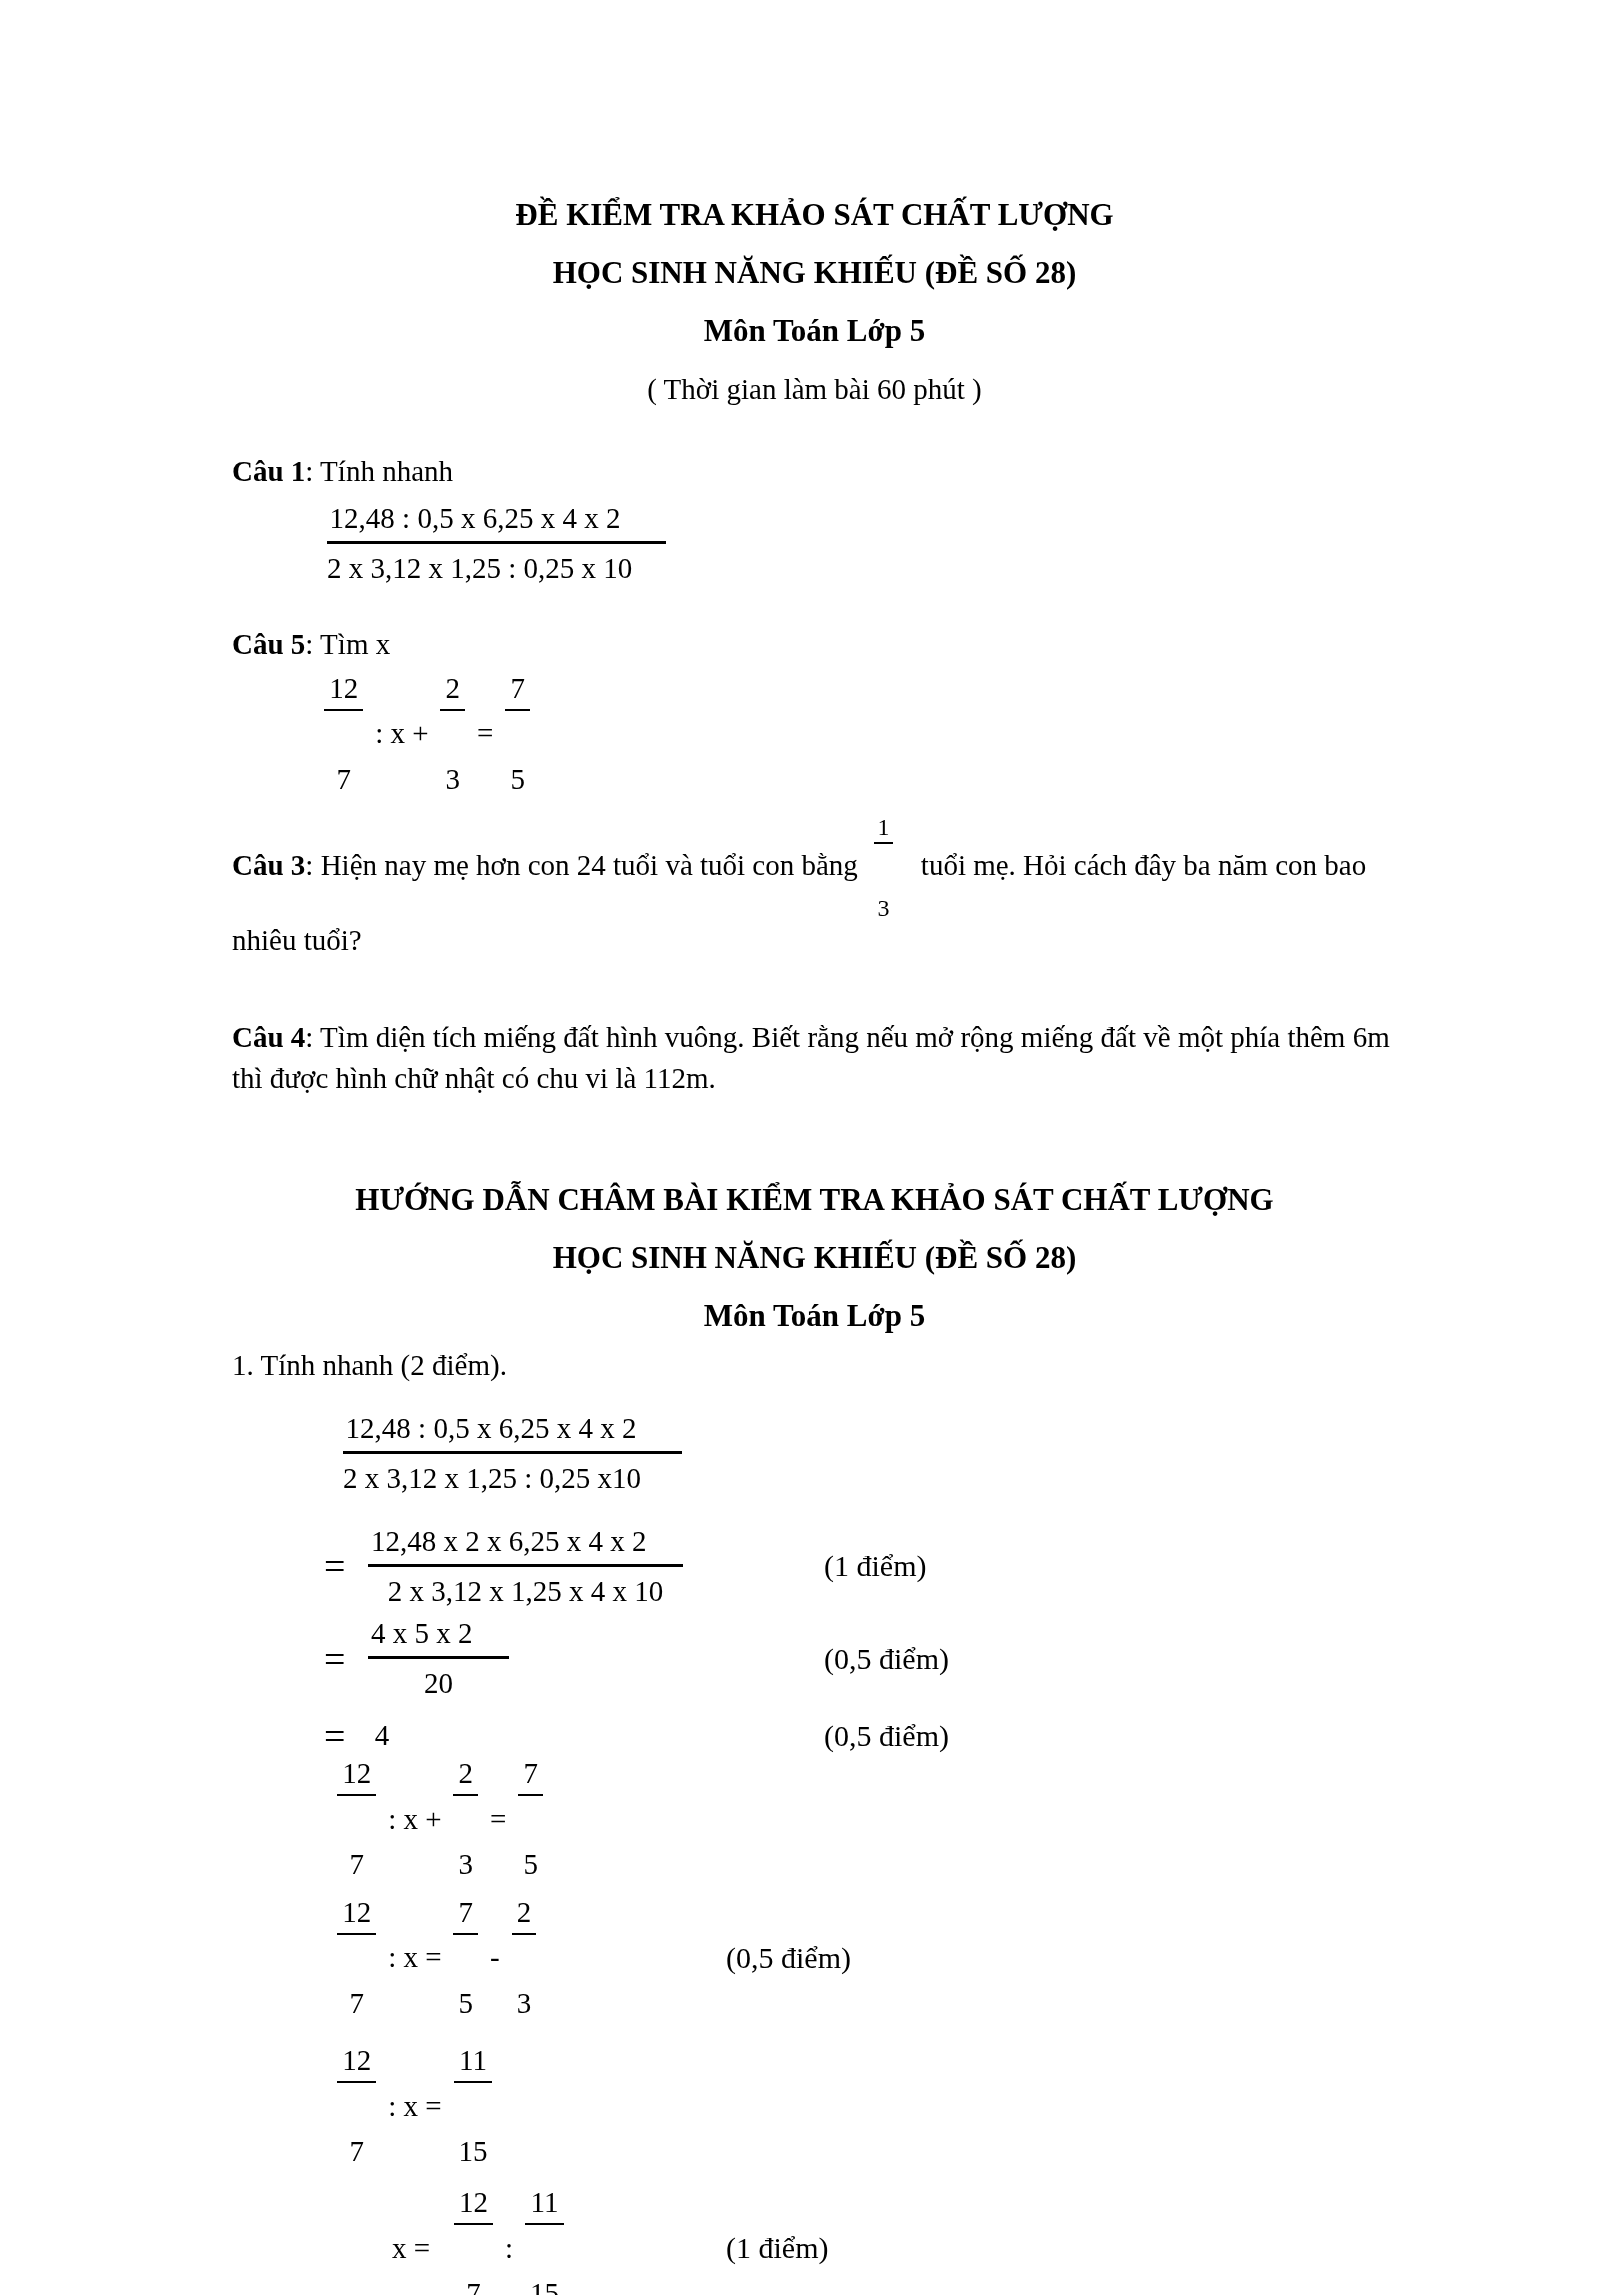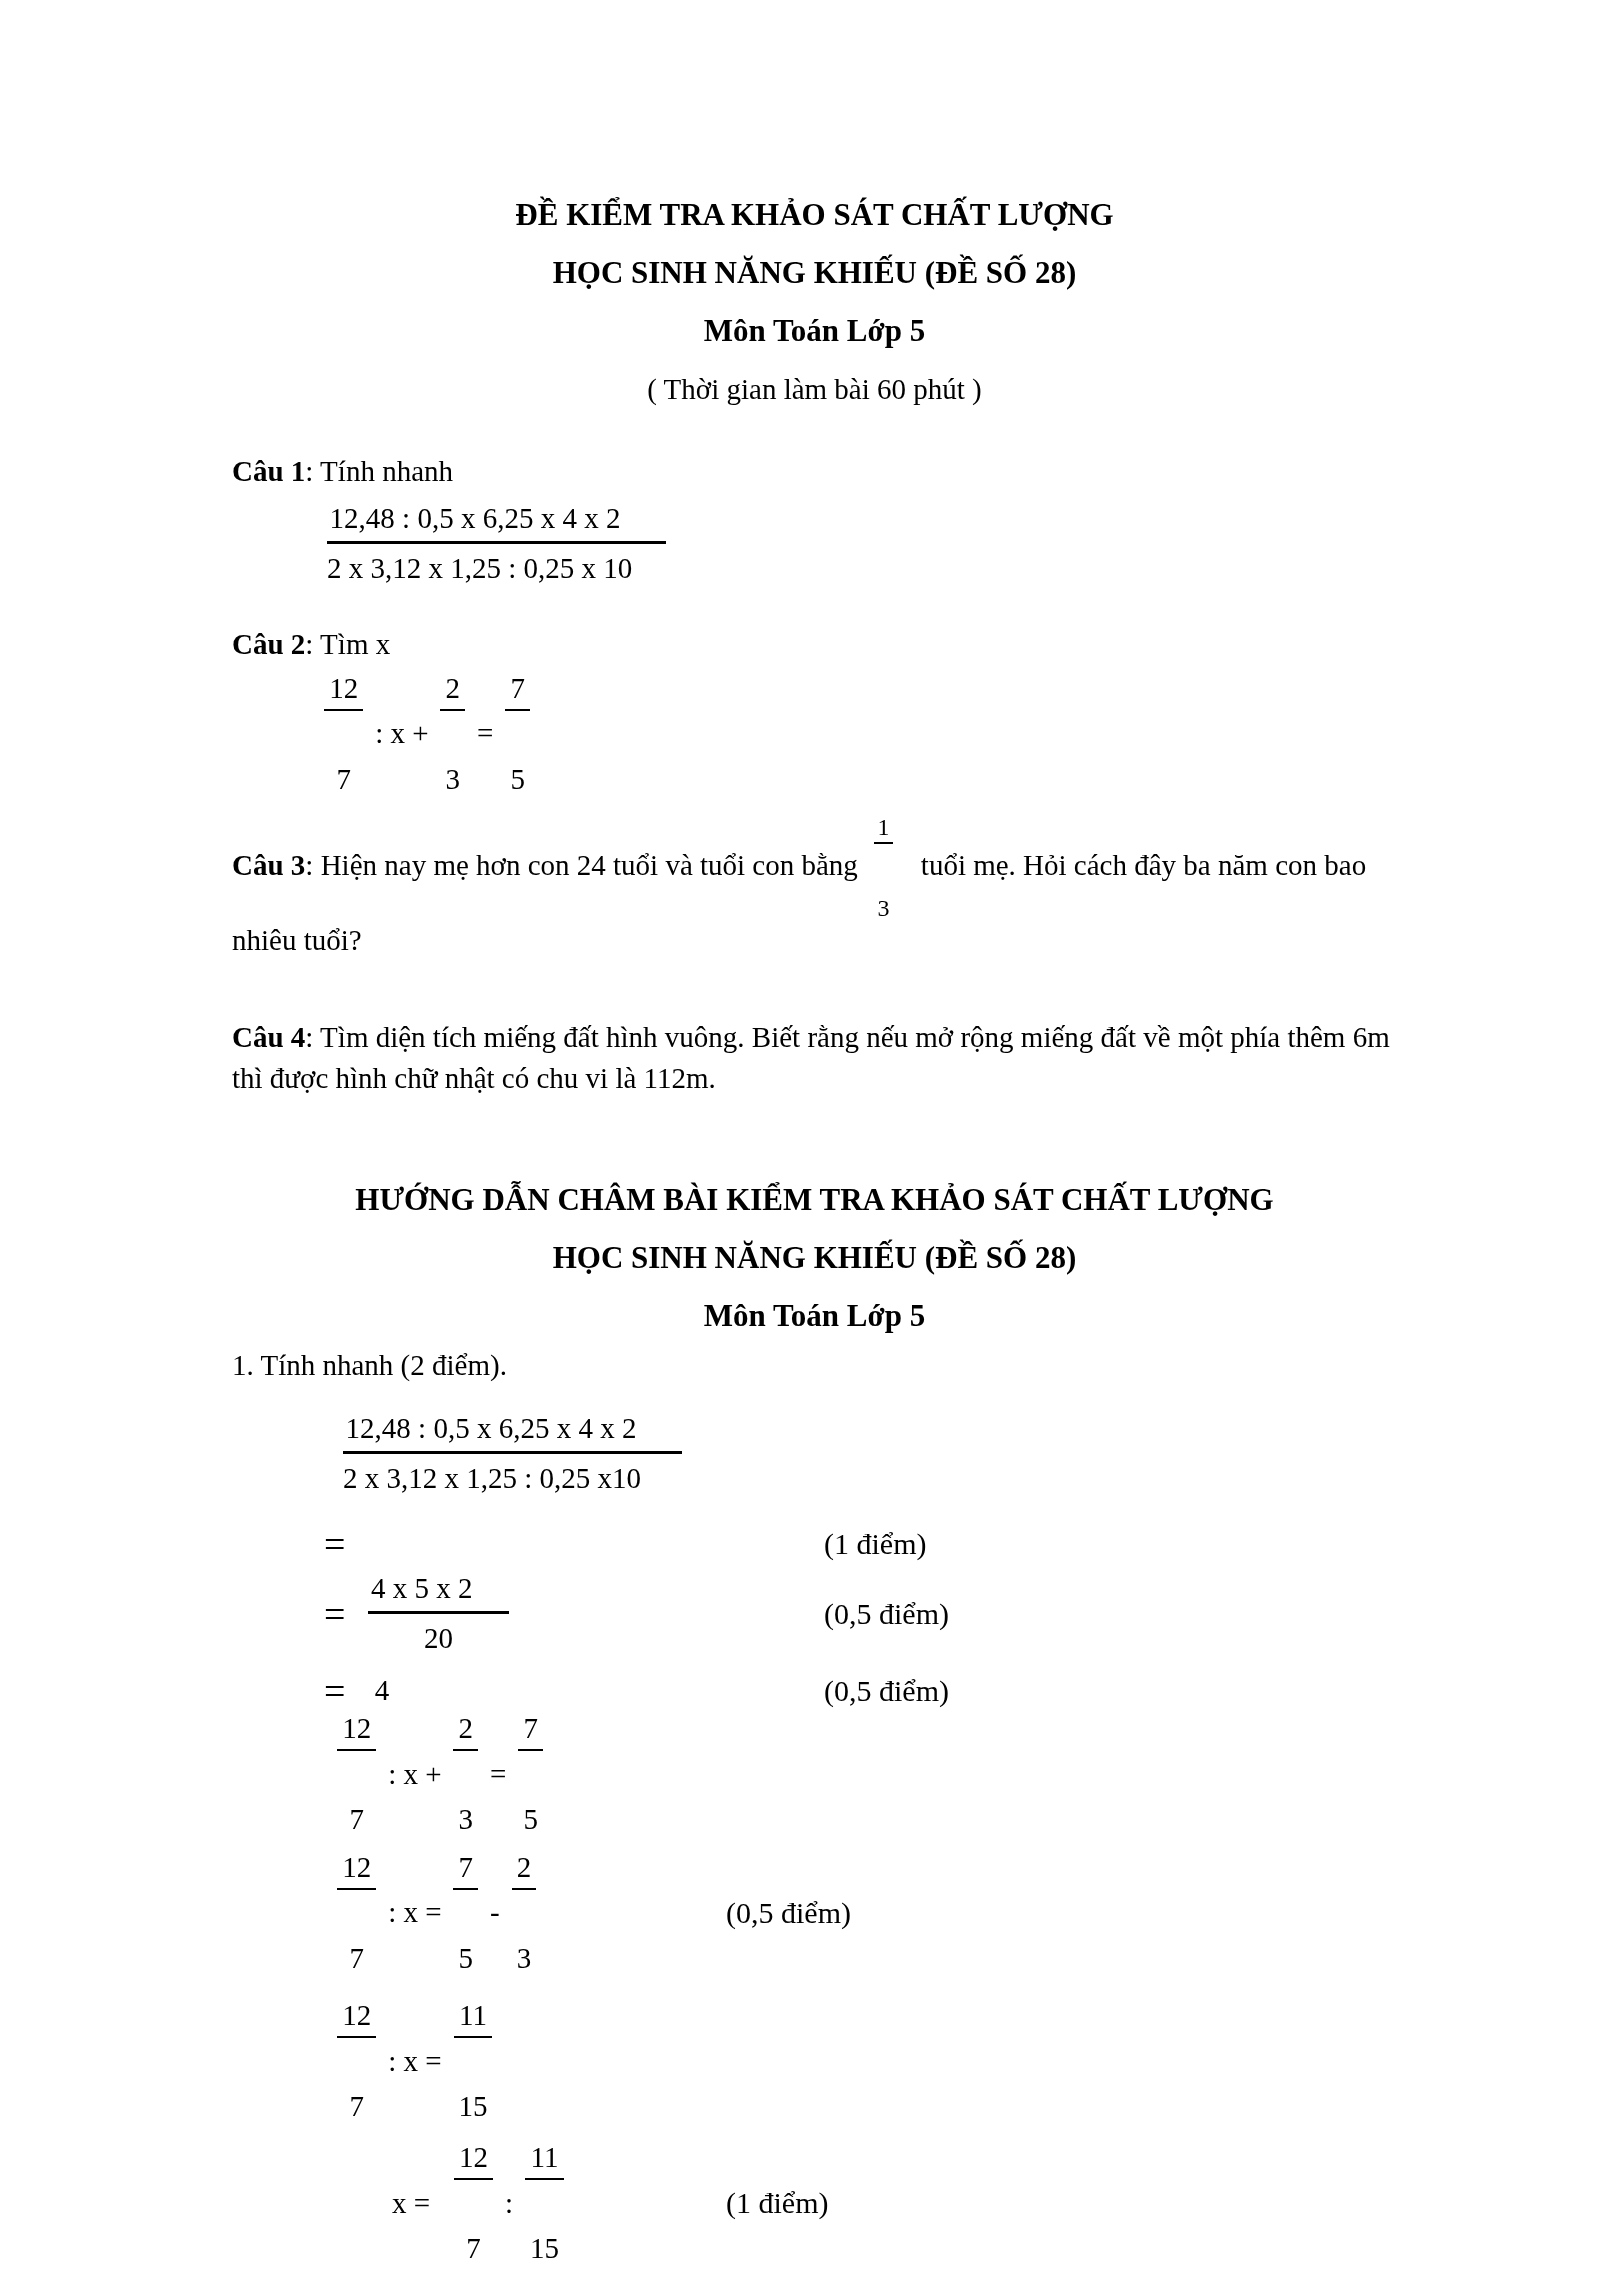--- a/index.html
+++ b/index.html
@@ -78,21 +78,21 @@
     </div>
 
     
     <p class="para mt50"><span class="b">Câu 1</span><span>: Tính nhanh</span></p>
     <div class="bigfrac ml145 mt15">
       <div class="bf-num">12,48 : 0,5 x 6,25 x 4 x 2</div>
       <div class="bf-den">2 x 3,12 x 1,25 : 0,25 x 10</div>
     </div>
 
     
-    <p class="para mt60"><span class="b">Câu 2</span><span>: Tìm x</span></p>
+    <p class="para mt60"><span class="b">Câu 5</span><span>: Tìm x</span></p>
     <div class="eq-row ml140 mt12">
       <span class="sfrac">
           <span class="fn">12</span>
           <span class="fd">7</span>
         </span>
       <span class="op">: x +</span>
       <span class="sfrac">
           <span class="fn">2</span>
           <span class="fd">3</span>
         </span>
@@ -122,20 +122,24 @@
     
     <p class="para mt75">1. Tính nhanh (2 điểm).</p>
     <div class="bigfrac ml170 mt40">
       <div class="bf-num">12,48 : 0,5 x 6,25 x 4 x 2</div>
       <div class="bf-den">2 x 3,12 x 1,25 : 0,25 x10</div>
     </div>
 
     <div class="sol-row mt45">
       <div class="math-cell w1">
         <span class="big-eq ml140">=</span>
+        <span class="bigfrac small ml35">
+            <span class="bf-num" style="display:block;">12,48 x 2 x 6,25 x 4 x 2</span>
+            <span class="bf-den" style="display:block;">2 x 3,12 x 1,25 x 4 x 10</span>
+          </span>
       </div>
       <span class="score">(1 điểm)</span>
     </div>
 
     <div class="sol-row mt15">
       <div class="math-cell w1">
         <span class="big-eq ml140">=</span>
         <span class="bigfrac small ml35">
             <span class="bf-num" style="display:block;">4 x 5 x 2</span>
             <span class="bf-den" style="display:block;">20</span>

